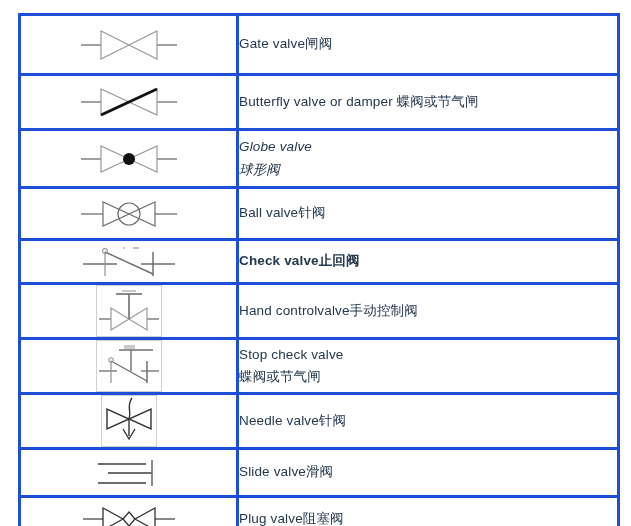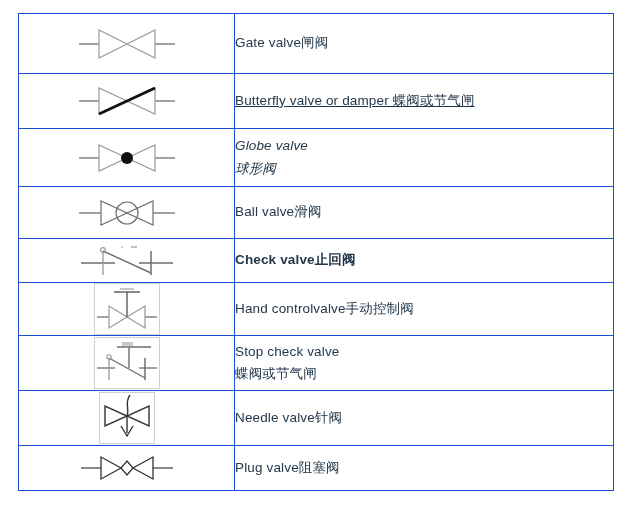--- a/index.html
+++ b/index.html
@@ -16,21 +16,21 @@
   }
   #valve-table {
     position: absolute;
     left: 18px;
     top: 13px;
     width: 593px;
     border-collapse: collapse;
     table-layout: fixed;
   }
   #valve-table td {
-    border: 1px solid #1d4ed8;
+    border: 3px solid #1d4ed8;
     padding: 0;
     vertical-align: middle;
   }
   td.symbol-cell {
     width: 215px;
     text-align: center;
   }
   td.label-cell {
     width: 378px;
     padding: 6px 22px;
@@ -64,21 +64,21 @@
             <polygon points="22,6 22,34 50,20" fill="none" stroke="#9a9a9a" stroke-width="1.2"></polygon>
             <polygon points="78,6 78,34 50,20" fill="none" stroke="#9a9a9a" stroke-width="1.2"></polygon>
           </svg>
         </div>
       </td>
       <td class="label-cell">
         <span class="label-line">Gate valve闸阀</span>
       </td>
     </tr>
 
-    <tr style="height:55px;text-decoration:underline;">
+    <tr style="height:55px;">
       <td class="symbol-cell">
         <div class="sym-wrap">
           <svg width="100" height="40" viewBox="0 0 100 40">
             <line x1="2" y1="20" x2="22" y2="20" stroke="#6e6e6e" stroke-width="1.3"></line>
             <line x1="78" y1="20" x2="98" y2="20" stroke="#6e6e6e" stroke-width="1.3"></line>
             <polygon points="22,7 22,33 50,20" fill="none" stroke="#9a9a9a" stroke-width="1.2"></polygon>
             <polygon points="78,7 78,33 50,20" fill="none" stroke="#9a9a9a" stroke-width="1.2"></polygon>
             <line x1="22" y1="33" x2="78" y2="7" stroke="#111111" stroke-width="3"></line>
           </svg>
         </div>
@@ -112,21 +112,21 @@
           <svg width="100" height="40" viewBox="0 0 100 40">
             <line x1="2" y1="20" x2="24" y2="20" stroke="#6e6e6e" stroke-width="1.3"></line>
             <line x1="76" y1="20" x2="98" y2="20" stroke="#6e6e6e" stroke-width="1.3"></line>
             <polygon points="24,8 24,32 50,20" fill="none" stroke="#6e6e6e" stroke-width="1.2"></polygon>
             <polygon points="76,8 76,32 50,20" fill="none" stroke="#6e6e6e" stroke-width="1.2"></polygon>
             <circle cx="50" cy="20" r="11" fill="none" stroke="#6e6e6e" stroke-width="1.2"></circle>
           </svg>
         </div>
       </td>
       <td class="label-cell">
-        <span class="label-line">Ball valve滑阀</span>
+        <span class="label-line">Ball valve针阀</span>
       </td>
     </tr>
 
     <tr style="height:44px;font-weight:bold;">
       <td class="symbol-cell">
         <div class="sym-wrap">
           <svg width="100" height="38" viewBox="0 0 100 38">
             <line x1="4" y1="21" x2="38" y2="21" stroke="#6e6e6e" stroke-width="1.3"></line>
             <line x1="62" y1="21" x2="96" y2="21" stroke="#6e6e6e" stroke-width="1.3"></line>
             <line x1="26" y1="9" x2="26" y2="33" stroke="#9a9a9a" stroke-width="1.3"></line>
@@ -194,20 +194,35 @@
             <path d="M30,2 C24,10 30,16 27,23 L27,40" fill="none" stroke="#333333" stroke-width="1.4"></path>
             <polyline points="21,33 27,43 33,33" fill="none" stroke="#333333" stroke-width="1.4"></polyline>
           </svg>
         </div>
       </td>
       <td class="label-cell">
         <span class="label-line">Needle valve针阀</span>
       </td>
     </tr>
 
+    <tr style="height:48px;">
+      <td class="symbol-cell">
+        <div class="sym-wrap">
+          <svg width="70" height="34" viewBox="0 0 70 34">
+            <line x1="4" y1="8" x2="52" y2="8" stroke="#6e6e6e" stroke-width="2"></line>
+            <line x1="14" y1="17" x2="58" y2="17" stroke="#6e6e6e" stroke-width="2"></line>
+            <line x1="4" y1="27" x2="52" y2="27" stroke="#6e6e6e" stroke-width="2"></line>
+            <line x1="58" y1="4" x2="58" y2="30" stroke="#6e6e6e" stroke-width="1.6"></line>
+          </svg>
+        </div>
+      </td>
+      <td class="label-cell">
+        <span class="label-line">Slide valve滑阀</span>
+      </td>
+    </tr>
 
     <tr style="height:45px;">
       <td class="symbol-cell">
         <div class="sym-wrap">
           <svg width="100" height="34" viewBox="0 0 100 34">
             <line x1="4" y1="17" x2="24" y2="17" stroke="#4a4a4a" stroke-width="1.3"></line>
             <line x1="76" y1="17" x2="96" y2="17" stroke="#4a4a4a" stroke-width="1.3"></line>
             <polygon points="24,6 24,28 44,17" fill="none" stroke="#333333" stroke-width="1.3"></polygon>
             <polygon points="76,6 76,28 56,17" fill="none" stroke="#333333" stroke-width="1.3"></polygon>
             <polygon points="50,10 56,17 50,24 44,17" fill="none" stroke="#333333" stroke-width="1.3"></polygon>

